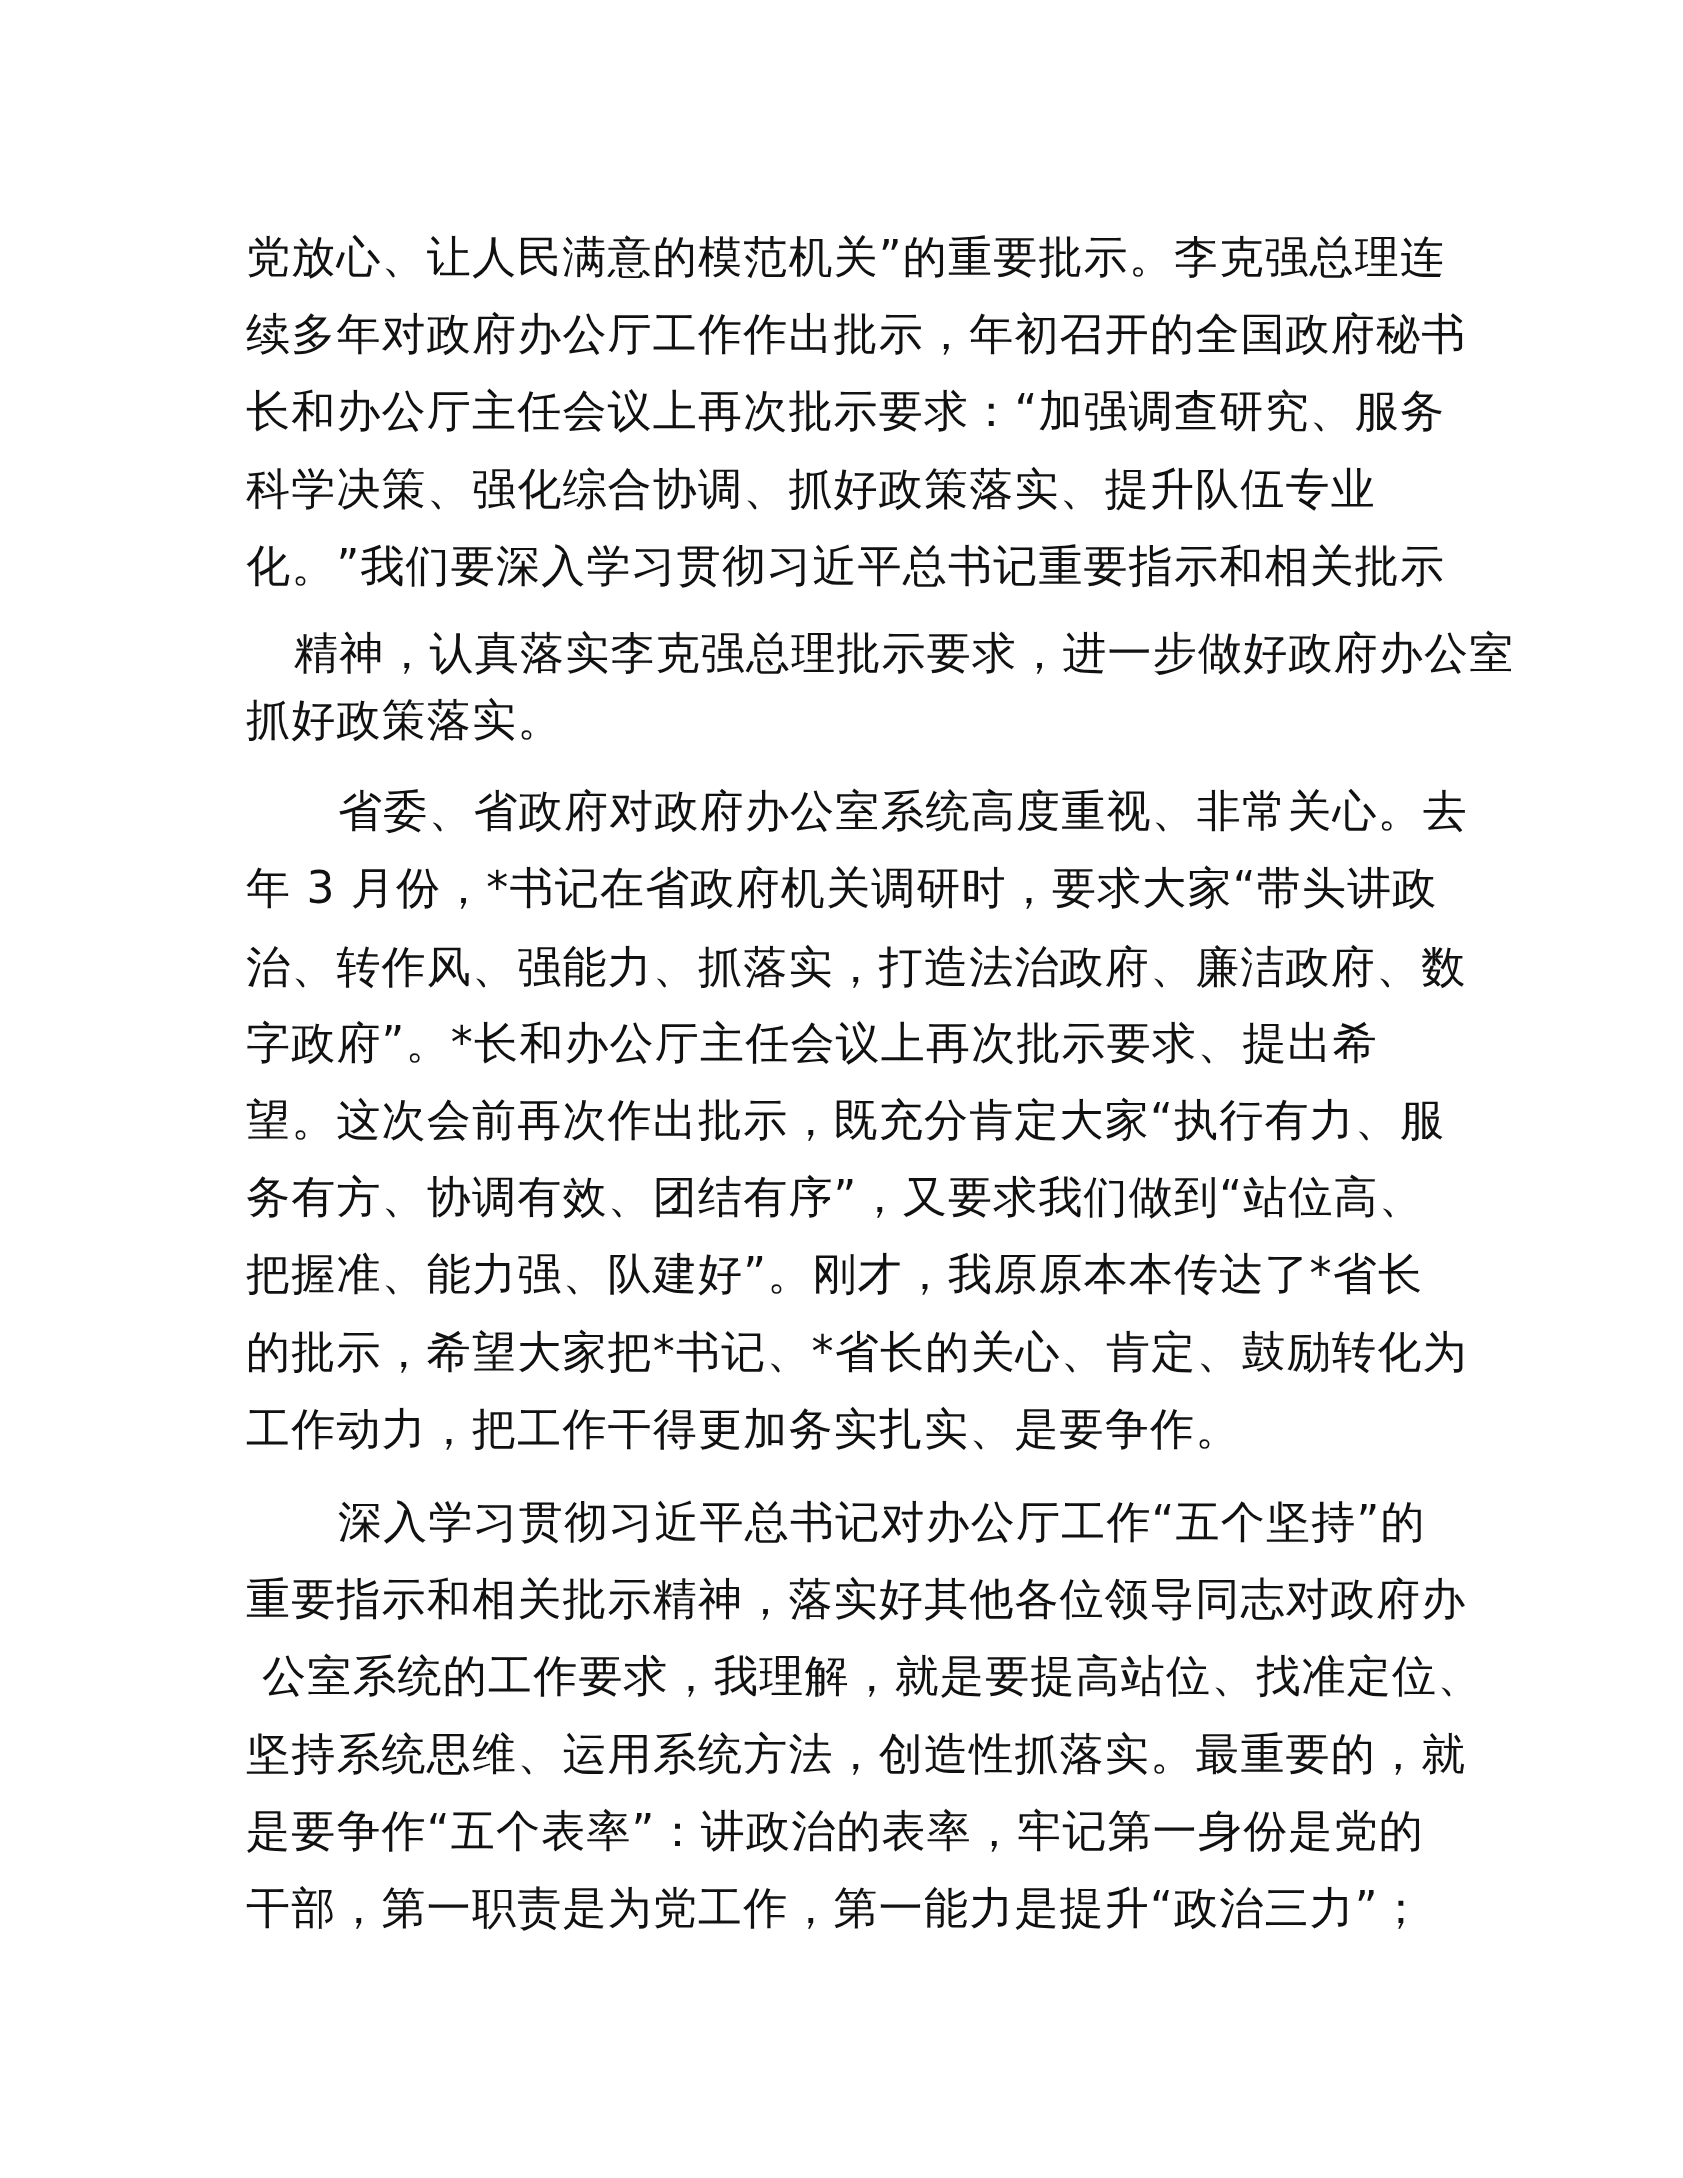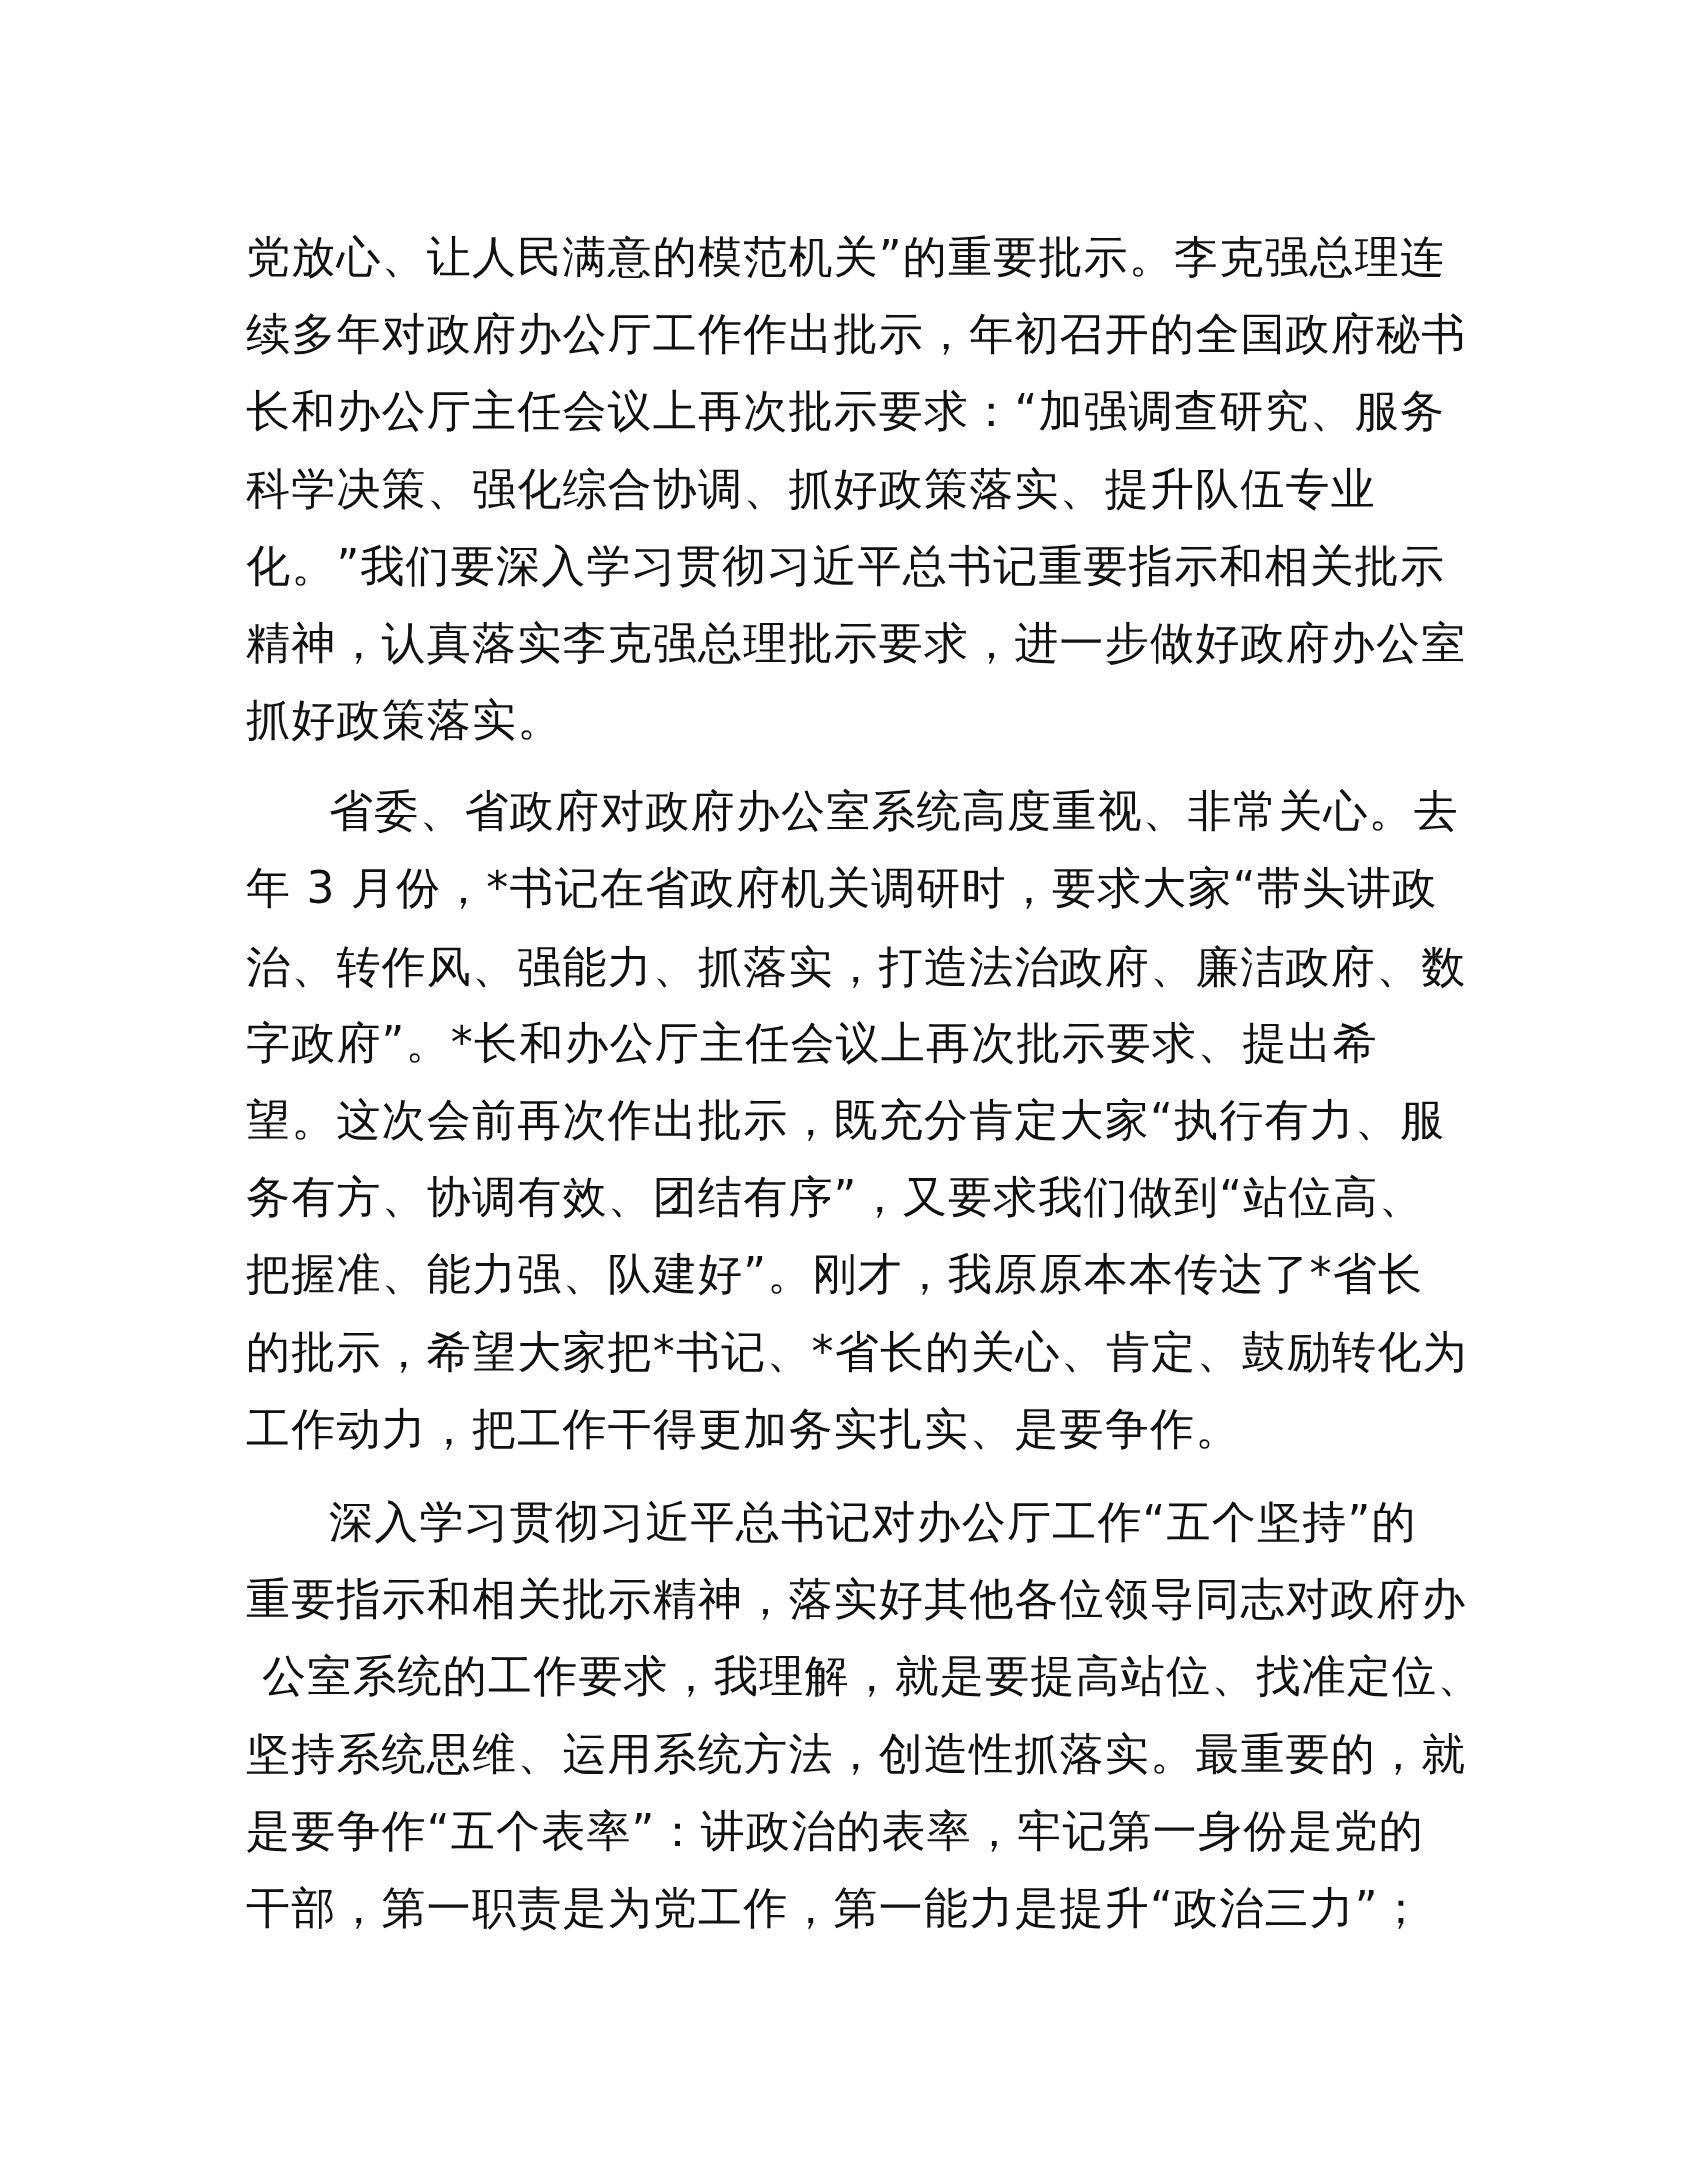--- a/index.html
+++ b/index.html
@@ -31,35 +31,35 @@
       left: 0;
       height: 77px;
       line-height: 77px;
       font-family: "DejaVu Sans", sans-serif;
       font-size: 44px;
       color: #111111;
       white-space: nowrap;
       letter-spacing: 1.2px;
     }
     .line.indent {
-      left: 83px;
+      left: 92px;
     }
   </style>
 </head>
 <body>
 
 <div class="page">
 
   <div class="para" style="top:218px;">
     <div class="line" style="top:0px;">党放心、让人民满意的模范机关”的重要批示。李克强总理连</div>
     <div class="line" style="top:77px;">续多年对政府办公厅工作作出批示，年初召开的全国政府秘书</div>
     <div class="line" style="top:154px;">长和办公厅主任会议上再次批示要求：“加强调查研究、服务</div>
     <div class="line" style="top:232px;">科学决策、强化综合协调、抓好政策落实、提升队伍专业</div>
     <div class="line" style="top:309px;">化。”我们要深入学习贯彻习近平总书记重要指示和相关批示</div>
-    <div class="line" style="top:386px;">精神，认真落实李克强总理批示要求，进一步做好政府办公室</div>
+    <div class="line" style="top:396px;margin-left:48px;">精神，认真落实李克强总理批示要求，进一步做好政府办公室</div>
     <div class="line" style="top:463px;">抓好政策落实。</div>
   </div>
 
   <div class="para" style="top:772px;">
     <div class="line indent" style="top:0px;">省委、省政府对政府办公室系统高度重视、非常关心。去</div>
     <div class="line" style="top:77px;">年 3 月份，*书记在省政府机关调研时，要求大家“带头讲政</div>
     <div class="line" style="top:156px;">治、转作风、强能力、抓落实，打造法治政府、廉洁政府、数</div>
     <div class="line" style="top:232px;">字政府”。*长和办公厅主任会议上再次批示要求、提出希</div>
     <div class="line" style="top:309px;">望。这次会前再次作出批示，既充分肯定大家“执行有力、服</div>
     <div class="line" style="top:386px;">务有方、协调有效、团结有序”，又要求我们做到“站位高、</div>

